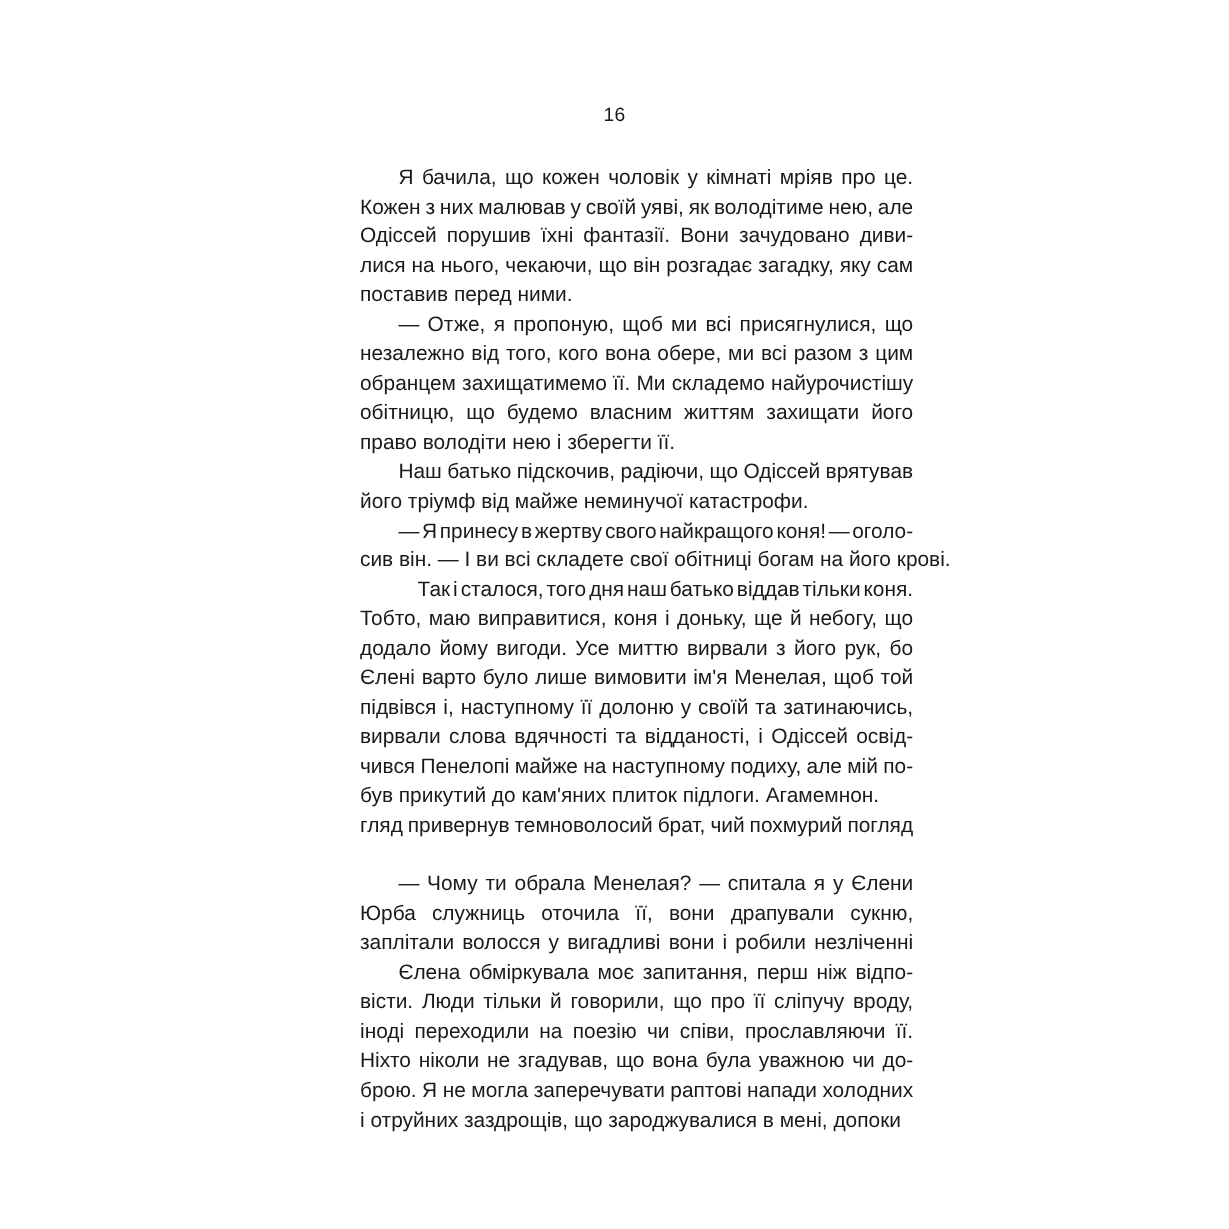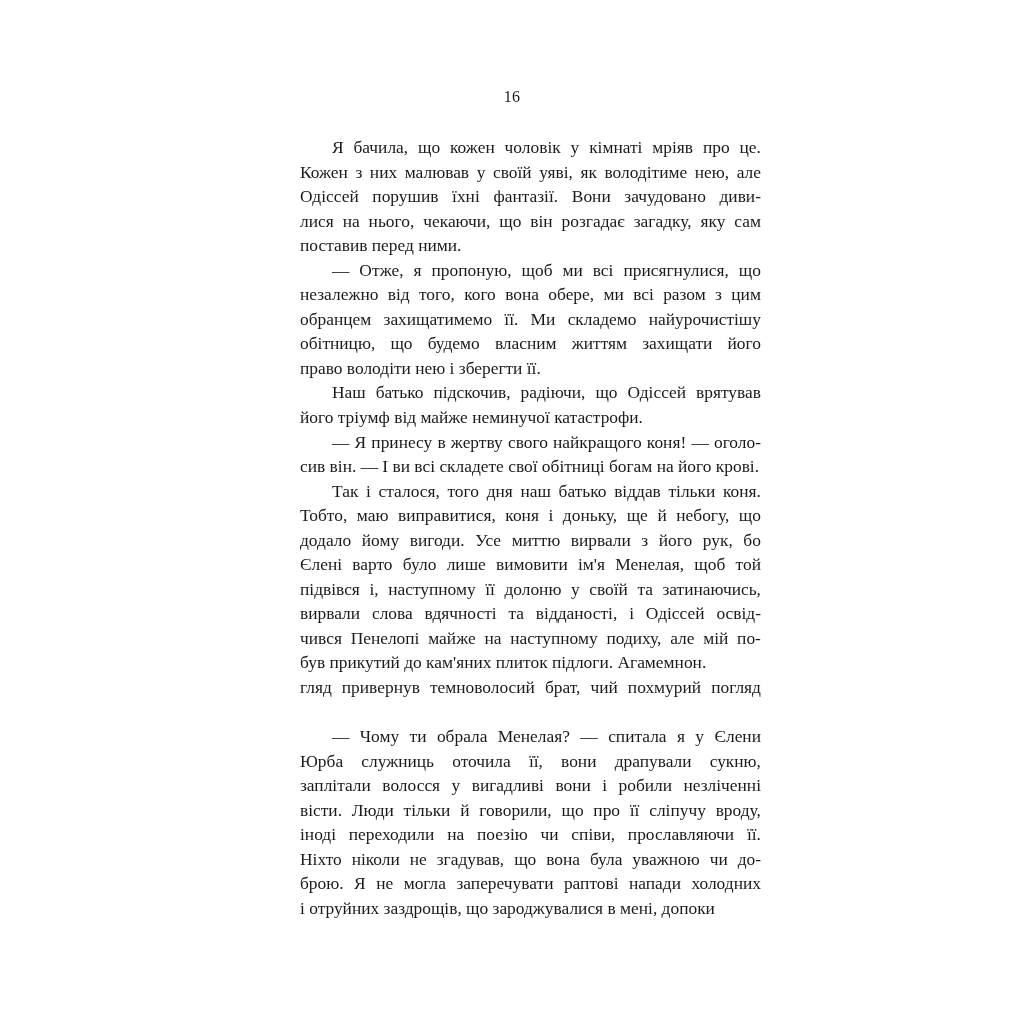--- a/index.html
+++ b/index.html
@@ -6,21 +6,21 @@
     margin: 0;
     padding: 0;
     background: #ffffff;
   }
   .page {
     position: relative;
     width: 1024px;
     height: 1024px;
     background: #ffffff;
     overflow: hidden;
-    font-family: Liberation Serif, serif;
+    font-family: Liberation Sans, sans-serif;
     color: #1a1a1a;
   }
   .folio {
     position: absolute;
     top: 88px;
     left: 0;
     width: 1024px;
     text-align: center;
     font-size: 16px;
     line-height: 18px;
@@ -183,21 +183,21 @@
           <span>свого</span>
           <span>найкращого</span>
           <span>коня!</span>
           <span>—</span>
           <span>оголо-</span>
         </span>
         <span class="line">сив він. — І ви всі складете свої обітниці богам на його крові.</span>
       </p>
       <p class="lines">
         <span class="line j">
-          <span style="margin-left: 32px;">Так</span>
+          <span style="margin-left: 48px;">Так</span>
           <span>і</span>
           <span>сталося,</span>
           <span>того</span>
           <span>дня</span>
           <span>наш</span>
           <span>батько</span>
           <span>віддав</span>
           <span>тільки</span>
           <span>коня.</span>
         </span>
@@ -310,20 +310,29 @@
           <span>у</span>
           <span>вигадливі</span>
           <span>вони</span>
           <span>і</span>
           <span>робили</span>
           <span>незліченні</span>
         </span>
       </p>
       <p class="lines">
         <span class="line j">
+          <span style="margin-left: 32px;">Єлена</span>
+          <span>обміркувала</span>
+          <span>моє</span>
+          <span>запитання,</span>
+          <span>перш</span>
+          <span>ніж</span>
+          <span>відпо-</span>
+        </span>
+        <span class="line j">
           <span>вісти.</span>
           <span>Люди</span>
           <span>тільки</span>
           <span>й</span>
           <span>говорили,</span>
           <span>що</span>
           <span>про</span>
           <span>її</span>
           <span>сліпучу</span>
           <span>вроду,</span>

